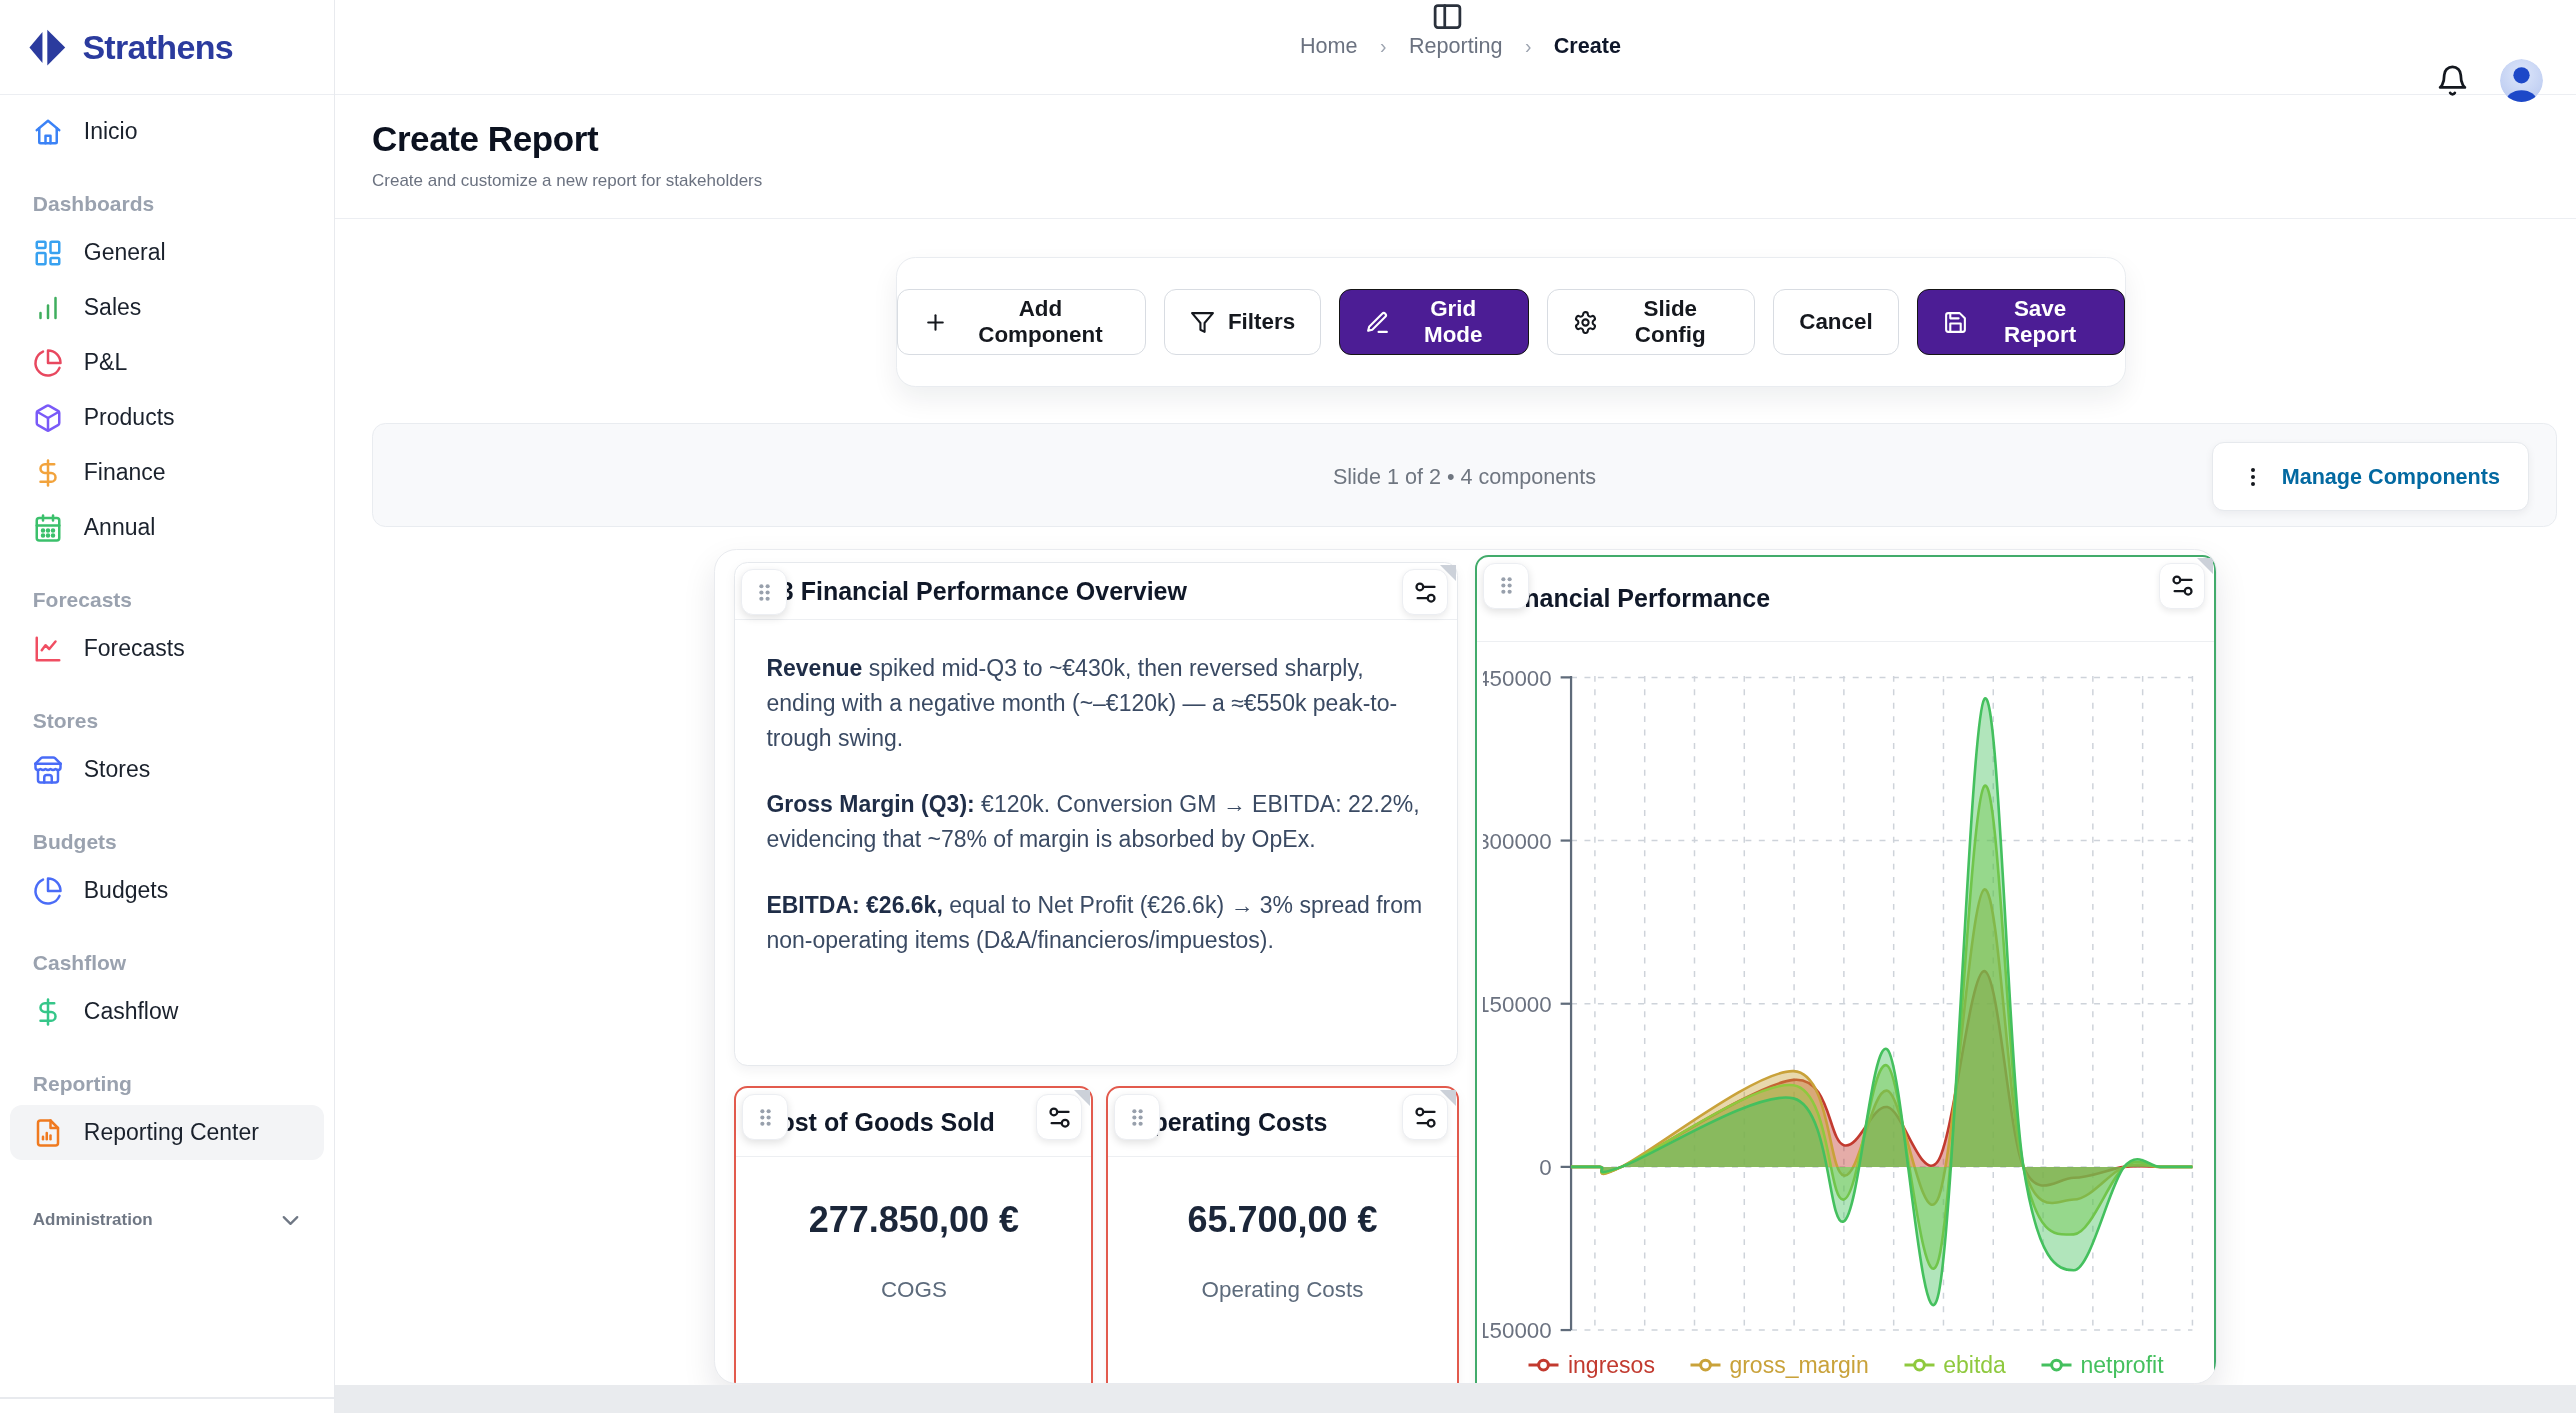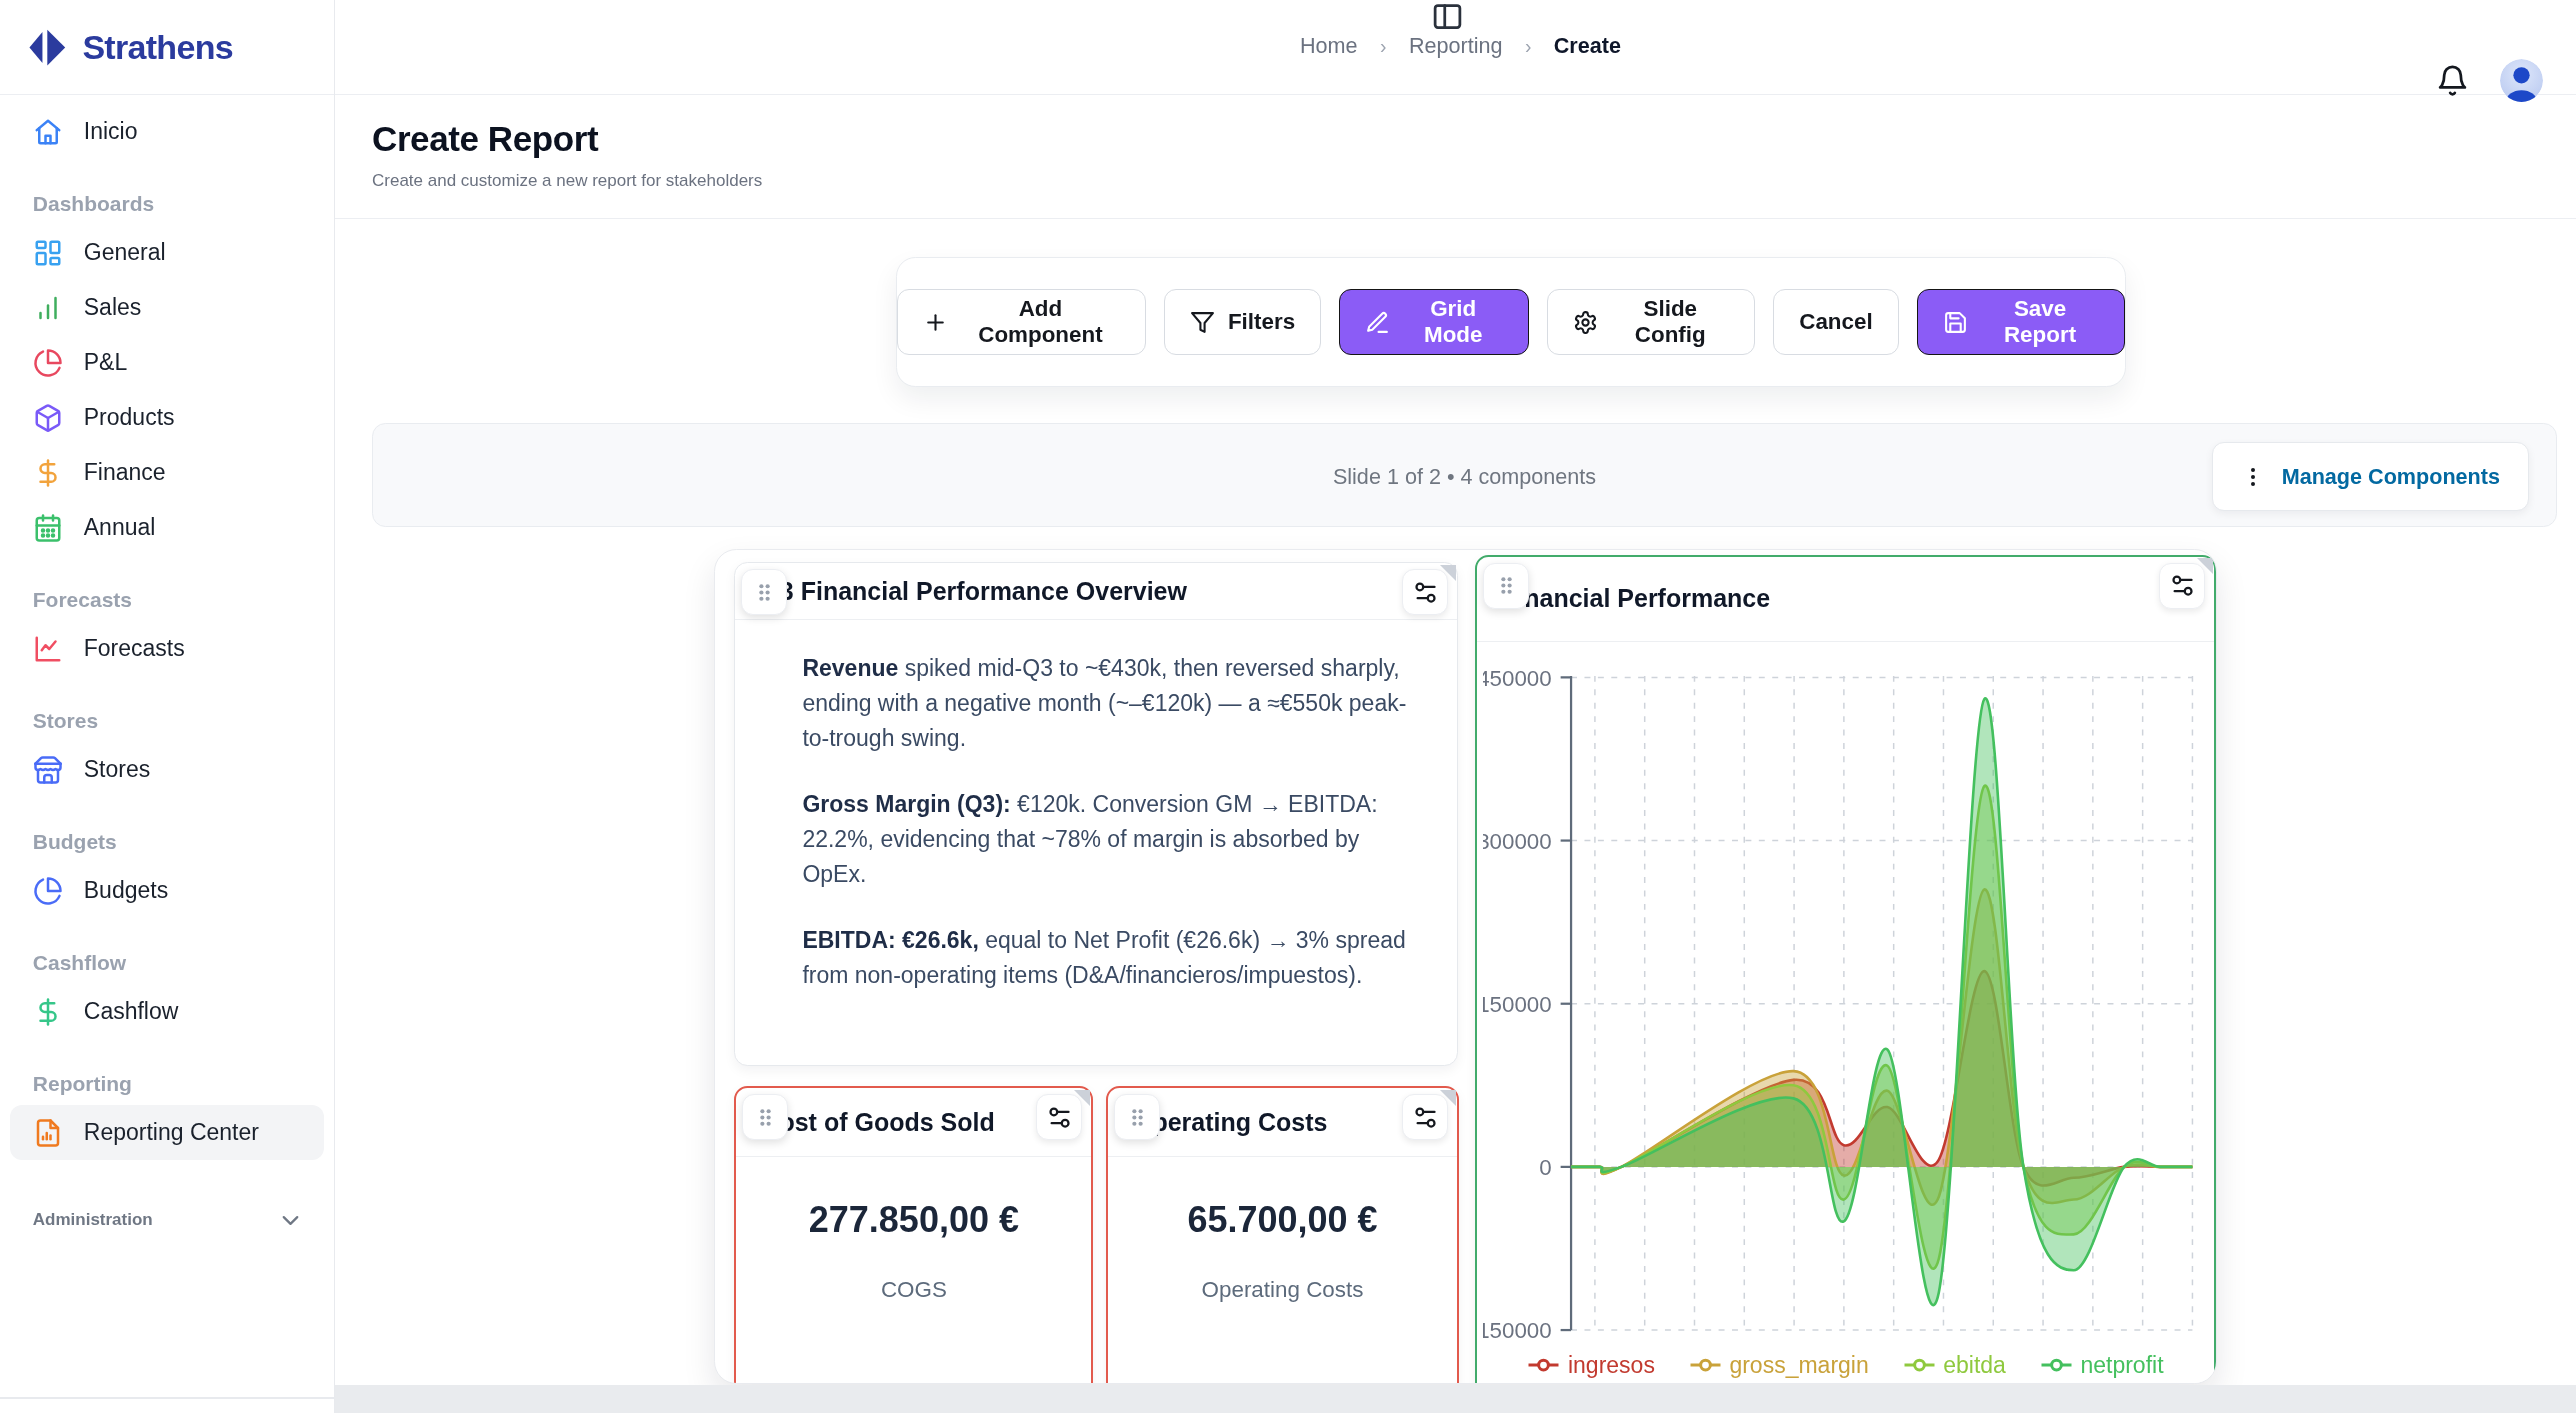--- a/index.html
+++ b/index.html
@@ -30,39 +30,39 @@
   .icon-btn { background:none; border:none; cursor:pointer; }
   .avatar { width:43px; height:43px; border-radius:50%; overflow:hidden; cursor:pointer; }
 
   .titleblock { position:absolute; top:95px; left:0; right:0; height:124px; border-bottom:1.5px solid #eceef2; padding:24px 0 0 37px; }
   .page-title { font-size:35px; font-weight:800; color:#0c1220; letter-spacing:-0.4px; }
   .page-subtitle { margin-top:12px; font-size:17px; color:#6b7280; }
 
   .toolbar-card { position:absolute; left:514px; top:257px; width:1230px; height:130px; background:#fff; border:1.5px solid #e9ecf0; border-radius:19.4px; box-shadow:0 12px 27px rgba(16,24,40,.07); display:flex; align-items:center; justify-content:center; gap:18px;margin-left:47px; }
   .btn { display:flex; align-items:center; gap:13.4px; height:66px; padding:0 25px; border-radius:12px; font-size:22.4px; font-weight:600; background:#fff; border:1.5px solid #d8dce2; color:#15181e; cursor:pointer; font-family:inherit; }
   .btn svg { width:25px; height:25px; }
-  .btn.dark { background:#8b5cf6; border-color:#151515; color:#fff; }
+  .btn.dark { background:#4c1d95; border-color:#151515; color:#fff; }
 
   .slidebar { position:absolute; left:37px; top:423px; width:2185px; height:104px; background:#f8f9fb; border:1.5px solid #e9ecf0; border-radius:13.4px; }
   .slide-status { position:absolute; left:0; right:0; top:40px; text-align:center; font-size:21.6px; color:#6f7680; }
   .manage-btn { position:absolute; right:27px; top:18px; height:69px; display:flex; align-items:center; gap:16.4px; background:#fff; border:1.5px solid #e6e9ed; border-radius:12px; padding:0 28px; font-size:21.6px; font-weight:600; color:#0369a1; box-shadow:0 3px 9px rgba(16,24,40,.06); cursor:pointer; font-family:inherit; }
 
   
   .canvas { position:absolute; left:379px; top:549px; width:1503px; height:835px; background:#fff; border:1.5px solid #e9ebef; border-radius:22.4px; box-shadow:0 15px 33px rgba(16,24,40,.10); overflow:hidden; }
   .comp { position:absolute; background:#fff; border:1.5px solid #e6e9ed; border-radius:13.4px; box-shadow:0 4.5px 12px rgba(16,24,40,.05); }
   .comp-header { position:relative; display:flex; align-items:center; padding-left:25px; border-bottom:1.5px solid #edeff2; }
   .comp-title { font-size:25px; font-weight:700; color:#101828; white-space:nowrap; }
   .handle-btn { position:absolute; left:6px; top:6px; width:46px; height:46px; background:#fff; border:1.5px solid #eceef2; border-radius:12px; box-shadow:0 3px 9px rgba(0,0,0,.12); display:flex; align-items:center; justify-content:center; z-index:3; cursor:grab; }
   .gear-btn { position:absolute; right:9px; top:6px; width:46px; height:46px; background:#fff; border:1.5px solid #eceef2; border-radius:12px; box-shadow:0 2.2px 6px rgba(0,0,0,.08); display:flex; align-items:center; justify-content:center; z-index:3; cursor:pointer; }
   .corner { position:absolute; right:1.5px; top:1.5px; width:0; height:0; border-top:16.4px solid #ccd1d9; border-left:16.4px solid transparent; z-index:2; cursor:ne-resize; }
 
   .text-card { left:19.4px; top:12px; width:724px; height:504px; }
   .text-card .comp-header { height:57px; }
   .text-body { padding:31px 31px 0; font-size:23px; line-height:35px; color:#3a4a63; }
-  .text-body p { margin-bottom:31px;margin-left:36px; }
+  .text-body p { margin-bottom:31px; }
   .text-body b { color:#1f2d47; }
 
   .kpi { top:536px; height:328px; border:2.2px solid #e25a4d; }
   .kpi .comp-header { height:69px; }
   .kpi-value { margin-top:42px; text-align:center; font-size:36px; font-weight:800; color:#1b2639; }
   .kpi-label { margin-top:36px; text-align:center; font-size:22.4px; color:#5d6b7c; }
   .kpi-1 { left:19.4px; width:359px; }
   .kpi-2 { left:391px; width:353px; }
 
   .chart-card { left:760px; top:4.5px; width:741px; height:872px; border:2.2px solid #42ab6b; }

